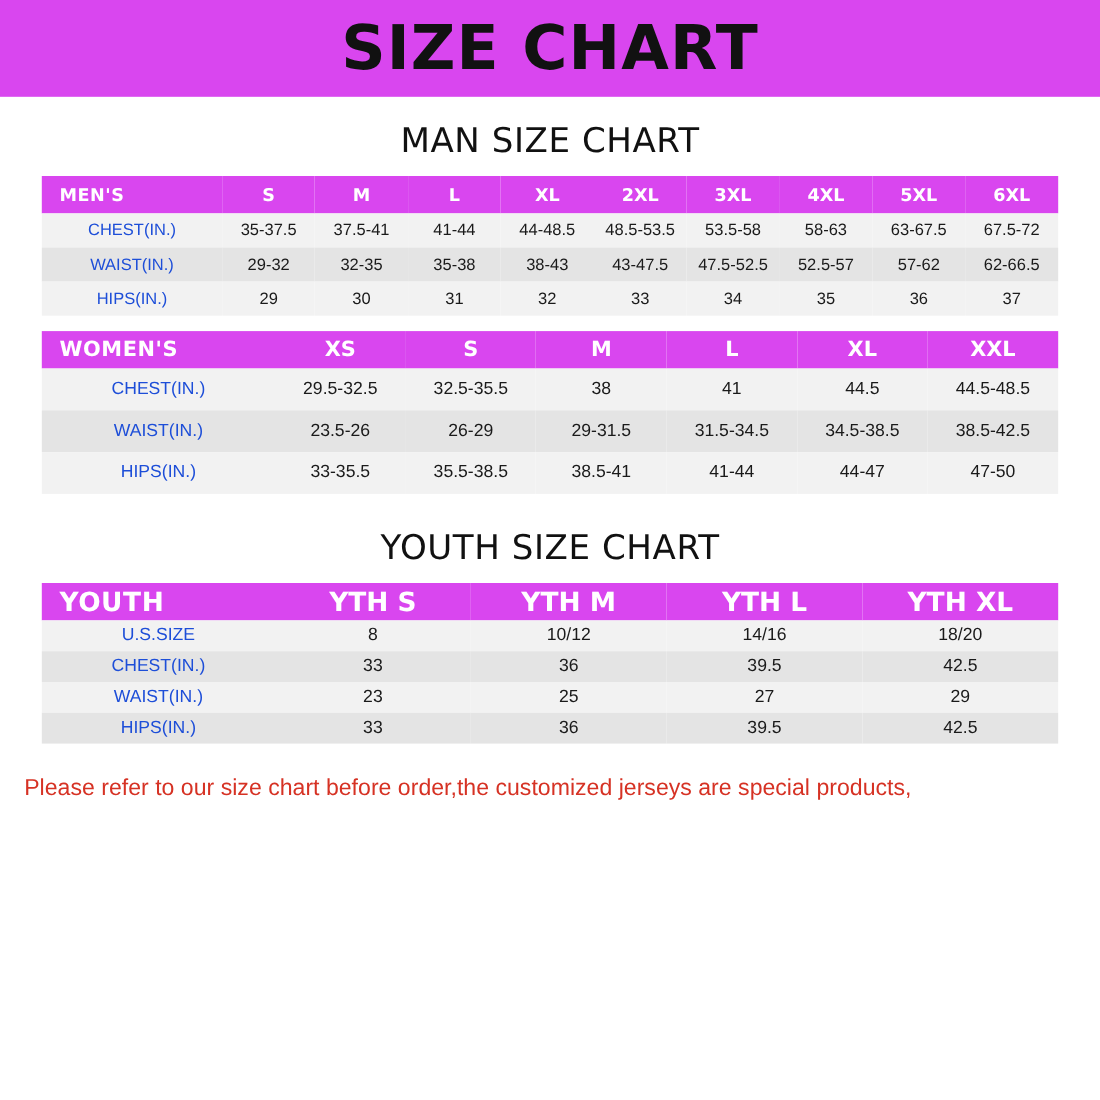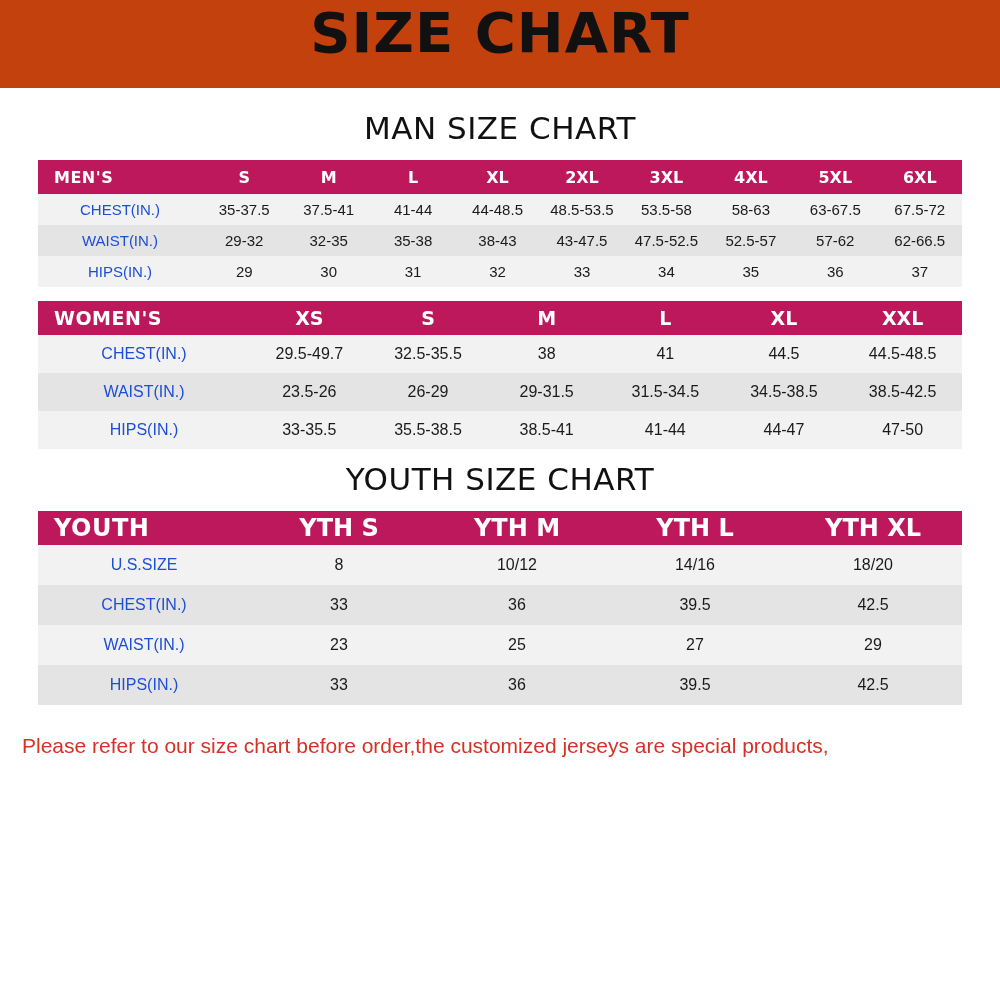--- a/index.html
+++ b/index.html
@@ -17,22 +17,23 @@
     position: relative;
     width: 1000px;
     height: 1000px;
     box-sizing: border-box;
     background: #ffffff;
   }
 
   
   .banner {
     height: 88px;
-    background: #c2410c;
+    background: #d946ef;
     display: flex;
+    align-items: center;
     justify-content: center;
   }
   .banner-title {
     font-family: "DejaVu Sans", sans-serif;
     font-weight: 700;
     font-size: 56px;
     letter-spacing: 1px;
     color: #111111;
     text-transform: uppercase;
   }
@@ -41,21 +42,21 @@
   .section-title {
     text-align: center;
     font-family: "DejaVu Sans", sans-serif;
     font-weight: 400;
     font-size: 31px;
     color: #111111;
     letter-spacing: 0.5px;
   }
   .sec-man    { margin-top: 22px; }
   .sec-women  { margin-top: 30px; }
-  .sec-youth  { margin-top: 12px; }
+  .sec-youth  { margin-top: 31px; }
 
   
   .table-wrap {
     margin: 0 38px;
   }
   table.sizes {
     width: 100%;
     border-collapse: collapse;
     table-layout: fixed;
   }
@@ -63,21 +64,21 @@
   table.sizes td {
     border: none;
     text-align: center;
     font-family: "Liberation Sans", sans-serif;
     font-size: 15px;
     color: #1a1a1a;
     padding: 0;
   }
   
   table.sizes thead tr {
-    background: #be185d;
+    background: #d946ef;
   }
   table.sizes thead th {
     color: #ffffff;
     font-weight: 700;
     font-family: "DejaVu Sans", sans-serif;
     font-size: 17px;
     height: 34px;
     vertical-align: middle;
   }
   table.sizes thead th.rowlabel {
@@ -102,21 +103,21 @@
   
   #men-table .rowlabel { width: 148px; }
   #women-table .rowlabel { width: 196px; }
   #youth-table .rowlabel { width: 196px; }
 
   #men-table thead th { font-size: 16px; }
   #women-table thead th { font-size: 19px; }
   #women-table tbody tr { height: 38px; }
   #women-table tbody td { font-size: 16px; }
   #youth-table thead th { font-size: 24px; }
-  #youth-table tbody tr { height: 40px; }
+  #youth-table tbody tr { height: 28px; }
   #youth-table tbody td { font-size: 16px; }
 
   .table-man   { margin-top: 14px; }
   .table-women { margin-top: 14px; }
   .table-youth { margin-top: 14px; }
 
   
   .note {
     margin: 26px 22px 0 22px;
     color: #d63224;
@@ -202,21 +203,21 @@
           <th>S</th>
           <th>M</th>
           <th>L</th>
           <th>XL</th>
           <th>XXL</th>
         </tr>
       </thead>
       <tbody>
         <tr class="band-a">
           <td class="rowlabel">CHEST(IN.)</td>
-          <td>29.5-49.7</td>
+          <td>29.5-32.5</td>
           <td>32.5-35.5</td>
           <td>38</td>
           <td>41</td>
           <td>44.5</td>
           <td>44.5-48.5</td>
         </tr>
         <tr class="band-b">
           <td class="rowlabel">WAIST(IN.)</td>
           <td>23.5-26</td>
           <td>26-29</td>

